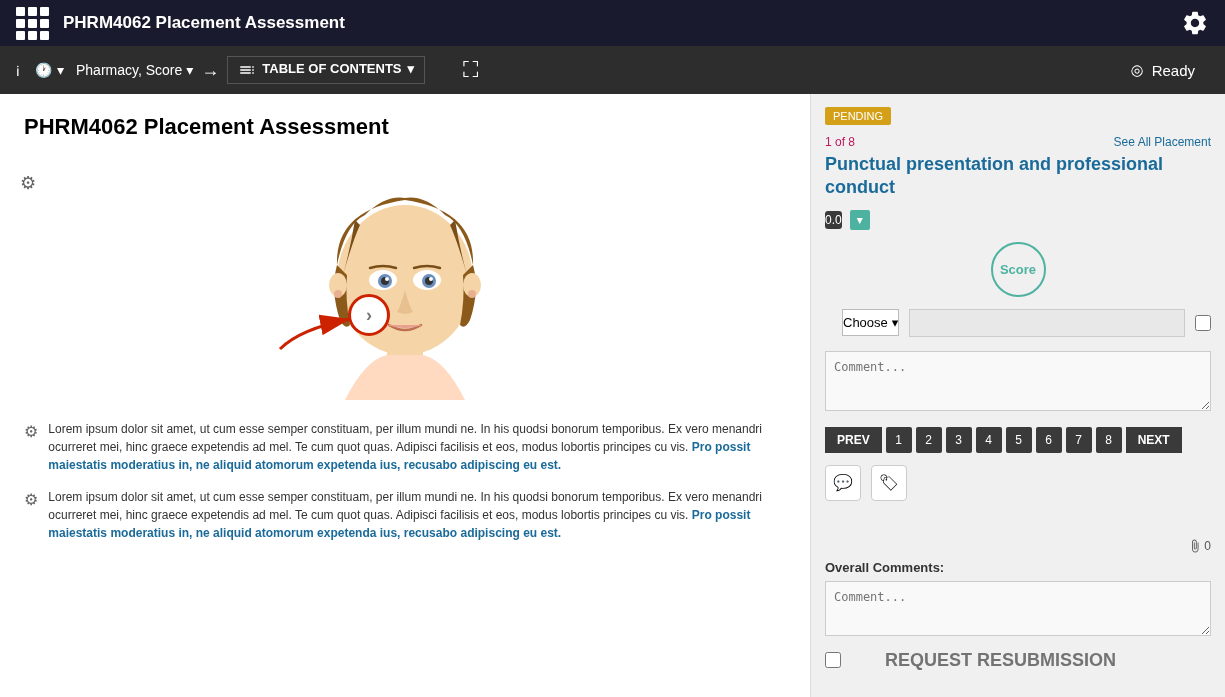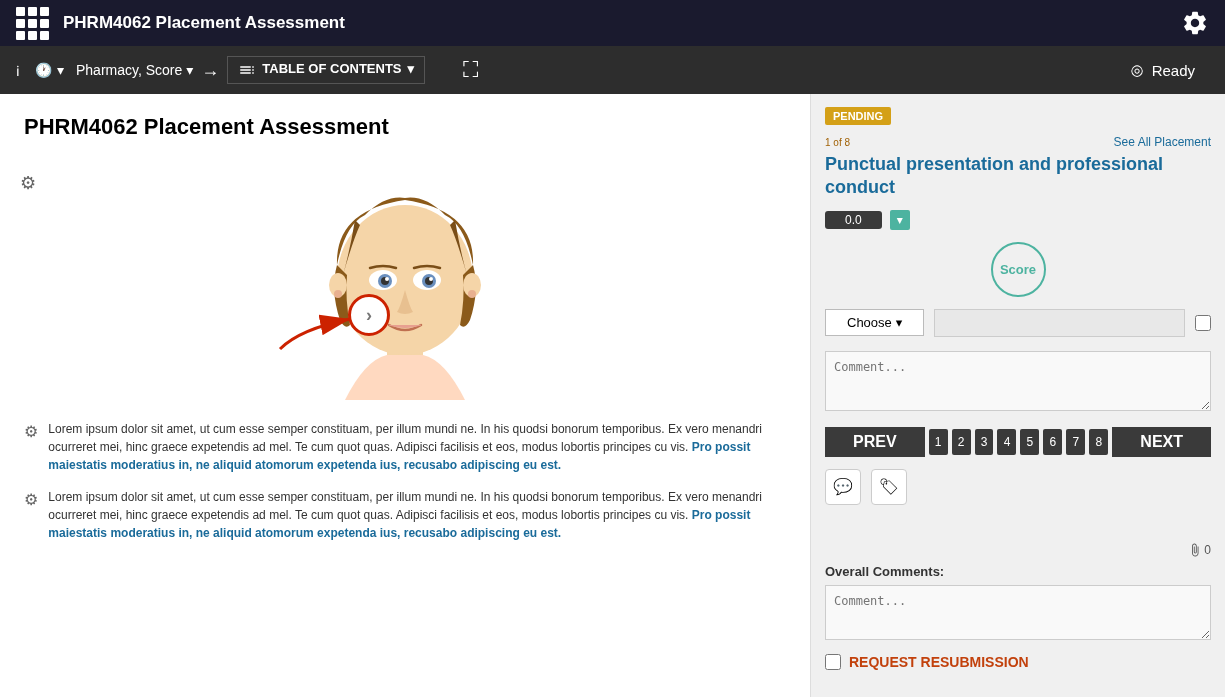--- a/index.html
+++ b/index.html
@@ -173,35 +173,35 @@
       width: 415px;
       background: #f0f0f0;
       border-left: 1px solid #ddd;
       overflow-y: auto;
       padding: 12px 14px;
     }
     .pending-badge {
       background: #d4a017;
       color: white;
       font-size: 11px;
-      font-weight: bold;
+      font-weight: normal;
       padding: 3px 8px;
       border-radius: 2px;
       display: inline-block;
       margin-bottom: 10px;
     }
     .criteria-header {
       display: flex;
       justify-content: space-between;
       align-items: center;
       margin-bottom: 4px;
     }
     .criteria-count {
-      font-size: 10px;
-      color: #a16207;
+      font-size: 12px;
+      color: #be185d;
     }
     .see-all {
       font-size: 12px;
       color: #1a6b9a;
       cursor: pointer;
     }
     .criteria-title {
       font-size: 18px;
       font-weight: bold;
       color: #1a6b9a;
@@ -211,21 +211,21 @@
     .score-row {
       display: flex;
       align-items: center;
       gap: 8px;
       margin-bottom: 12px;
     }
     .score-badge {
       background: #3a3a3a;
       color: white;
       font-size: 12px;
-      padding: 2px 20px;
+      padding: 2px 0;
       border-radius: 3px;
     }
     .dropdown-arrow-btn {
       background: #4db3a0;
       color: white;
       border: none;
       padding: 3px 7px;
       cursor: pointer;
       border-radius: 2px;
       font-size: 12px;
@@ -250,26 +250,27 @@
     }
     .choose-row {
       display: flex;
       align-items: center;
       gap: 10px;
       margin-bottom: 14px;
     }
     .choose-btn {
       background: white;
       border: 1px solid #bbb;
-      padding: 5px 21px;
+      padding: 5px 0;
       font-size: 13px;
       cursor: pointer;
       display: flex;
       align-items: center;
       gap: 4px;
+      margin-left: 17px;
     }
     .choose-input {
       flex: 1;
       background: #e8e8e8;
       border: 1px solid #ccc;
       height: 28px;
     }
     .choose-checkbox {
       width: 16px;
       height: 16px;
@@ -288,22 +289,22 @@
     .pagination-row {
       display: flex;
       align-items: center;
       gap: 4px;
       margin-bottom: 12px;
     }
     .prev-btn, .next-btn {
       background: #3a3a3a;
       color: white;
       border: none;
-      padding: 6px 28px;
-      font-size: 16px;
+      padding: 6px 12px;
+      font-size: 12px;
       cursor: pointer;
       font-weight: bold;
     }
     .page-num {
       width: 26px;
       height: 26px;
       display: flex;
       align-items: center;
       justify-content: center;
       font-size: 12px;
@@ -365,23 +366,24 @@
     .resubmission-row {
       display: flex;
       align-items: center;
       gap: 8px;
     }
     .resubmission-check {
       width: 16px;
       height: 16px;
     }
     .resubmission-label {
-      font-size: 14px;
-      font-weight: bold;
-      color: #c2410c;
+      font-size: 18px;
+      font-weight: bold;
+      color: #737373;
+      margin-left: 36px;
     }
   </style>
 </head>
 <body>
 
 <div class="top-bar">
   <div class="top-bar-grid">
     <div class="grid-dot"></div>
       <div class="grid-dot"></div>
       <div class="grid-dot"></div>

